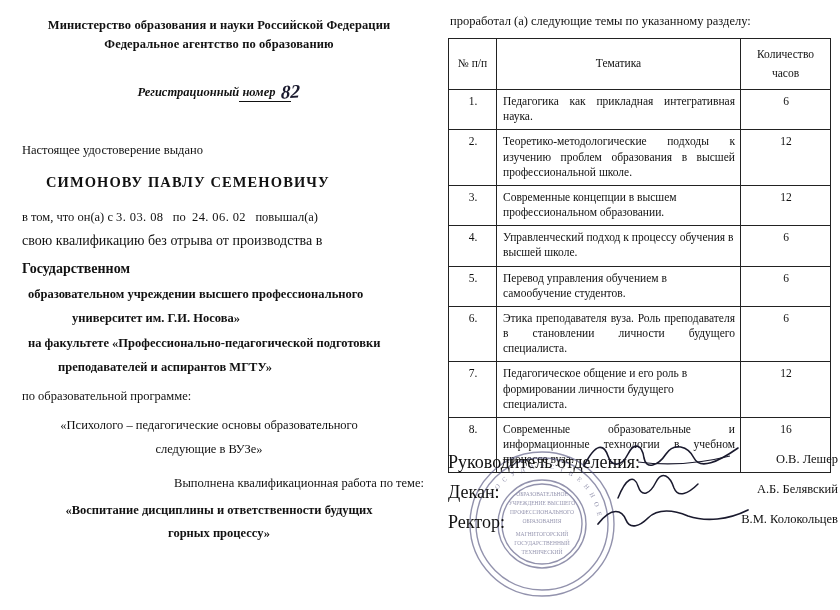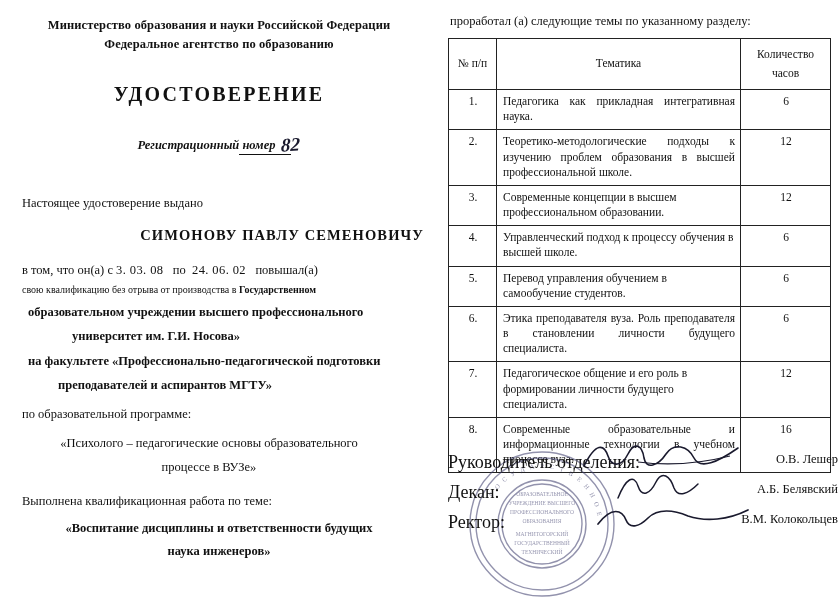--- a/index.html
+++ b/index.html
@@ -89,39 +89,38 @@
     font-size: 12.5px;
     padding-left: 8px;
   }
 
   .fio {
     margin-top: 16px;
     font-weight: bold;
     font-size: 14.5px;
     letter-spacing: 1.1px;
     padding-left: 32px;
-    text-align: right;
   }
 
   .vtom {
     margin-top: 16px;
     font-size: 12.5px;
     padding-left: 8px;
     line-height: 1.6;
   }
   .vtom .dt { letter-spacing: 0.4px; }
 
   .para-bold {
     font-weight: bold;
     font-size: 12.5px;
     line-height: 1.95;
   }
   .kval {
     padding-left: 8px;
-    font-size: 10px;
+    font-size: 14px;
     line-height: 1.95;
   }
   .kval b { font-weight: bold; }
   .org-line2 { padding-left: 14px; }
   .org-line3 { padding-left: 14px; }
   .org-line4 { padding-left: 58px; }
 
   .fac {
     padding-left: 14px;
     font-size: 12.5px;
@@ -146,20 +145,21 @@
     font-size: 12.5px;
     margin-top: 10px;
     line-height: 1.9;
     padding-right: 20px;
   }
 
   .work-label {
     padding-left: 8px;
     font-size: 12.5px;
     margin-top: 14px;
+    text-align: right;
   }
   .work-name {
     text-align: center;
     font-weight: bold;
     font-size: 12.5px;
     margin-top: 8px;
     line-height: 1.85;
     padding: 0 12px;
   }
 
@@ -256,21 +256,20 @@
 
 <div class="page">
 
   <div class="left">
 
     <div class="ministry">
       <div>Министерство образования и науки Российской Федерации</div>
       <div>Федеральное агентство по образованию</div>
     </div>
 
-    <div class="cert-title">УДОСТОВЕРЕНИЕ</div>
 
     <div class="regline">
       <span class="reg-label">Регистрационный номер</span><span class="reg-number">82</span>
       <span class="reg-underline"></span>
     </div>
 
     <div class="issued">Настоящее удостоверение выдано</div>
 
     <div class="fio">СИМОНОВУ ПАВЛУ СЕМЕНОВИЧУ</div>
 
@@ -291,27 +290,27 @@
 
     <div class="fac">
       <span>на факультете</span>
       <span>«Профессионально-педагогической подготовки</span>
     </div>
     <div class="fac2">преподавателей и аспирантов МГТУ»</div>
 
     <div class="prog-label">по образовательной программе:</div>
     <div class="prog-name">
       <div>«Психолого – педагогические основы образовательного</div>
-      <div>процессе в ВУЗе»</div>
+      <div>следующие в ВУЗе»</div>
     </div>
 
     <div class="work-label">Выполнена  квалификационная работа по теме:</div>
     <div class="work-name">
       <div>«Воспитание дисциплины и ответственности будущих</div>
-      <div>наука инженеров»</div>
+      <div>горных процессу»</div>
     </div>
   </div>
 
   <div class="right">
     <div class="topic-intro">проработал (а) следующие темы по указанному разделу:</div>
 
     <table class="topics">
       <colgroup>
           <col class="c1">
           <col class="c2">

